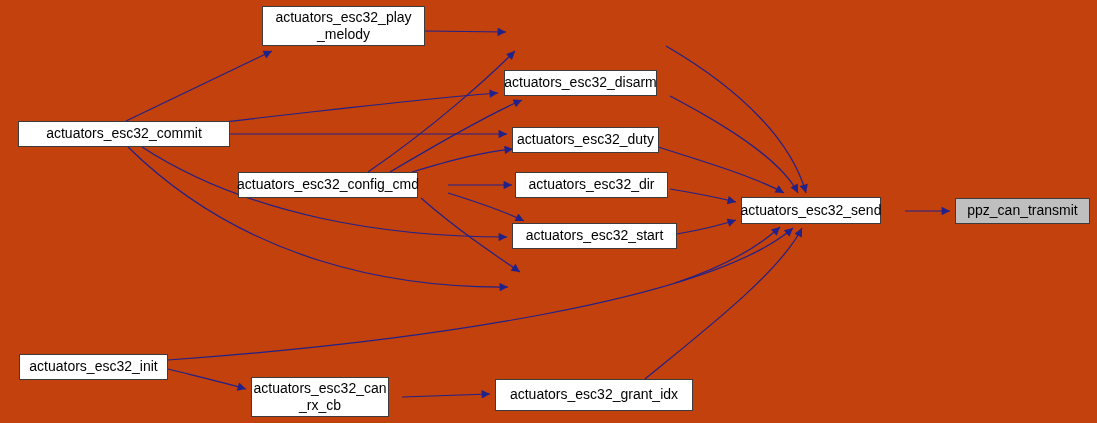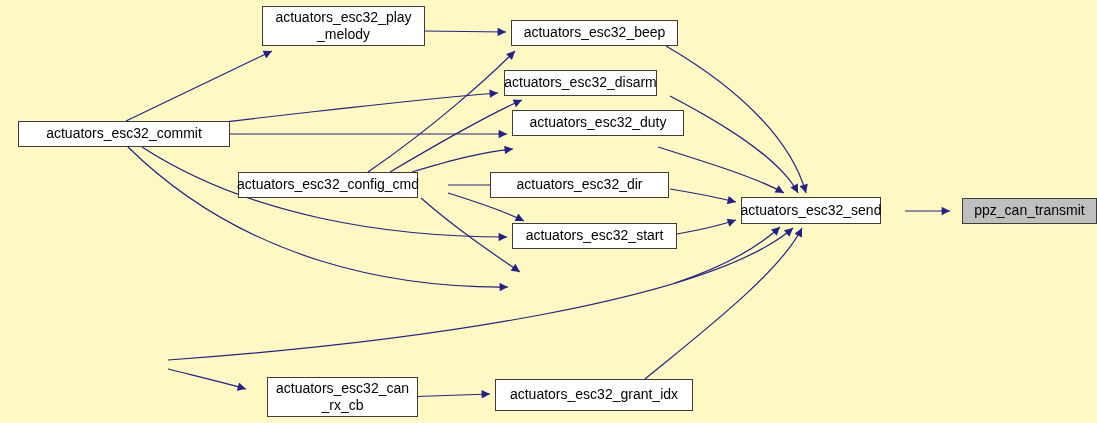--- a/index.html
+++ b/index.html
@@ -1,19 +1,19 @@
 <!DOCTYPE html>
 <html><head>
 <meta charset="utf-8">
 <style>
   html,body{margin:0;padding:0;background:#ffffff;}
   .canvas{
     position:relative;
     width:1097px;height:423px;
-    background:#fef9c3;
+    background:#c2410c;
     font-family:"Liberation Sans", sans-serif;
     overflow:hidden;
   }
   .edges{position:absolute;left:0;top:0;}
   .edge{fill:none;stroke:#21218a;stroke-width:1.2;}
   .node{
     position:absolute;
     box-sizing:border-box;
     background:#ffffff;
     border:1.2px solid #3c3c3c;
@@ -23,21 +23,20 @@
     display:flex;
     align-items:center;
     justify-content:center;
     text-align:center;
     white-space:pre-line;
     cursor:pointer;
   }
   .node--highlight{
     background:#bfbfbf;
     cursor:default;
-    margin-left:7px;
   }
 </style>
 </head>
 <body>
 
 <div class="canvas">
 
   <svg class="edges" width="1097" height="423" xmlns="http://www.w3.org/2000/svg">
     <defs>
       <marker id="arrow" viewBox="0 0 10 10" refX="10" refY="5" markerWidth="9" markerHeight="7" orient="auto">
@@ -69,31 +68,31 @@
     <path class="edge" d="M 905,211 L 950,211" marker-end="url(#arrow)"></path>
   </svg>
 
   <div class="node" style="left:262px;top:6px;width:163px;height:40px">actuators_esc32_play
 _melody</div>
 
   <div class="node" style="left:18px;top:121px;width:212px;height:26px">actuators_esc32_commit</div>
 
   <div class="node" style="left:238px;top:172px;width:180px;height:26px">actuators_esc32_config_cmd</div>
 
+  <div class="node" style="left:19px;top:354px;width:149px;height:26px">actuators_esc32_init</div>
 
-  <div class="node" style="left:267px;top:377px;width:151px;height:40px">actuators_esc32_can
+  <div class="node" style="left:251px;top:377px;width:138px;height:40px">actuators_esc32_can
 _rx_cb</div>
 
-  <div class="node" style="left:511px;top:20px;width:167px;height:26px">actuators_esc32_beep</div>
 
   <div class="node" style="left:504px;top:70px;width:153px;height:26px">actuators_esc32_disarm</div>
 
-  <div class="node" style="left:512px;top:110px;width:172px;height:26px">actuators_esc32_duty</div>
+  <div class="node" style="left:512px;top:127px;width:147px;height:26px">actuators_esc32_duty</div>
 
-  <div class="node" style="left:490px;top:172px;width:179px;height:26px">actuators_esc32_dir</div>
+  <div class="node" style="left:515px;top:172px;width:153px;height:26px">actuators_esc32_dir</div>
 
   <div class="node" style="left:512px;top:223px;width:165px;height:26px">actuators_esc32_start</div>
 
 
   <div class="node" style="left:495px;top:379px;width:198px;height:32px">actuators_esc32_grant_idx</div>
 
   <div class="node" style="left:741px;top:197px;width:140px;height:27px">actuators_esc32_send</div>
 
   <div class="node node--highlight" style="left:955px;top:198px;width:135px;height:26px">ppz_can_transmit</div>
 

